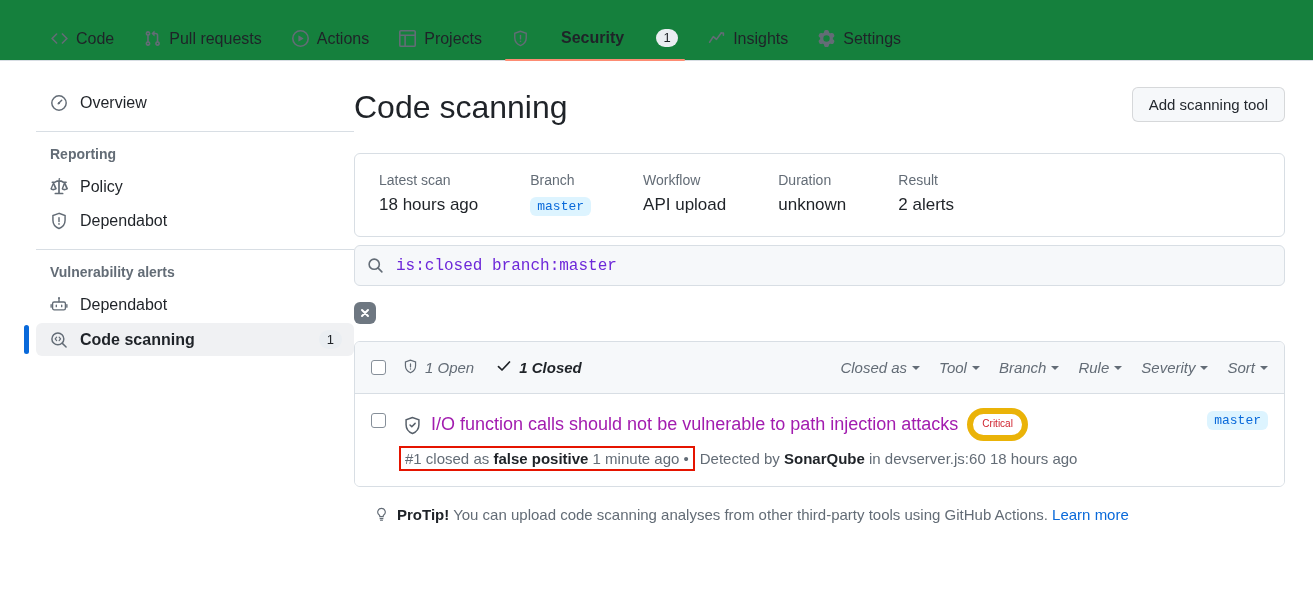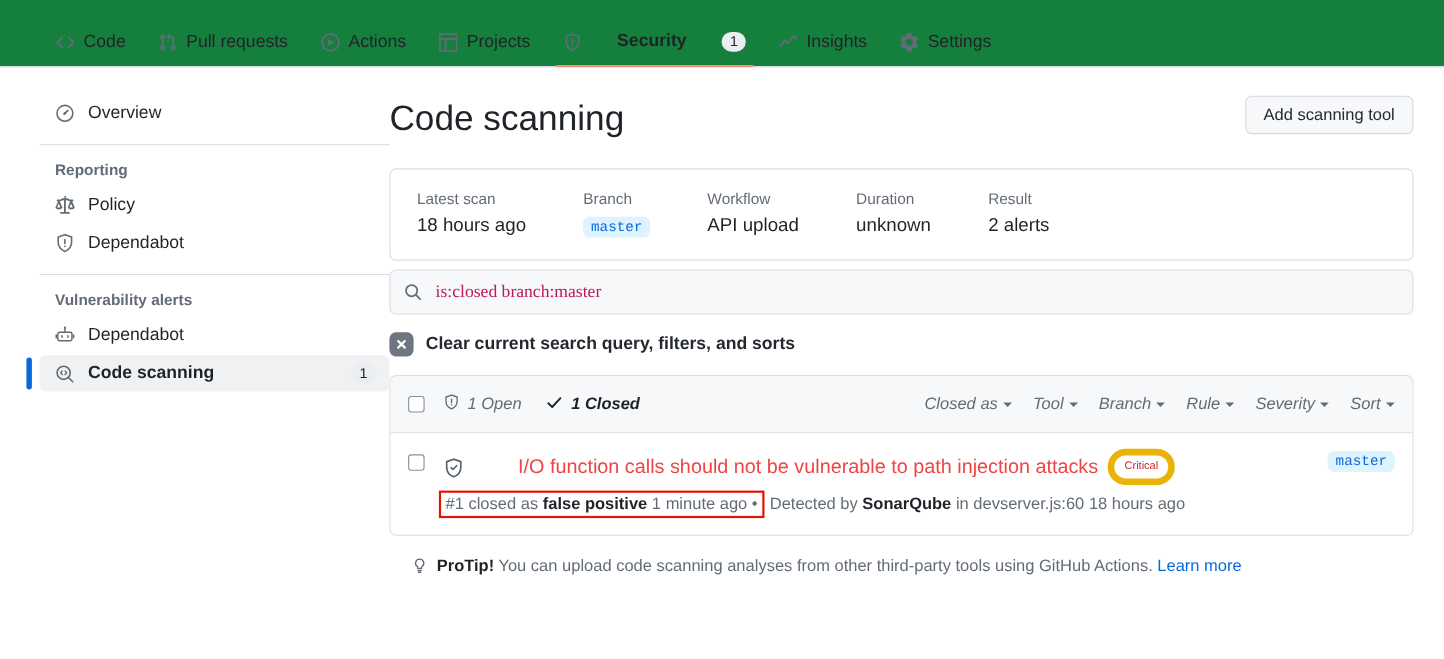--- a/index.html
+++ b/index.html
@@ -161,22 +161,22 @@
     border: 1px solid #d8dee4;
     background: #f6f8fa;
     border-radius: 6px;
     padding: 8px 12px;
     height: 41px;
     margin-bottom: 16px;
   }
   .search-box .s-ic { color: #636c76; display: flex; }
   .search-val {
     border: 0; outline: 0; background: transparent;
-    font-size: 16px; color: #be185d;
-    font-family: Liberation Serif, serif;
+    font-size: 16px; color: #6d28d9;
+    font-family: Liberation Mono, monospace;
     width: 100%;
   }
 
   .clear-row {
     display: flex;
     align-items: center;
     gap: 11px;
     margin-bottom: 17px;
     cursor: pointer;
   }
@@ -233,24 +233,23 @@
     display: flex;
     align-items: flex-start;
     padding: 14px 16px 15px 16px;
     background: #fff;
   }
   .alert-main { margin-left: 17px; flex: 1; min-width: 0; }
   .alert-top { display: flex; align-items: center; gap: 9px; }
   .alert-shield { color: #57606a; display: flex; align-items: center; margin-top: 1px; }
   .alert-title {
     font-size: 18px;
-    color: #ef4444;
+    color: #a21caf;
     font-weight: 400;
     cursor: pointer;
-    margin-left: 40px;
   }
   .sev-badge {
     border: 6px solid #eab308;
     color: #cf222e;
     border-radius: 2em;
     font-size: 10px;
     padding: 1px 9px 2px 9px;
     line-height: 18px;
     white-space: nowrap;
   }
@@ -471,21 +470,20 @@
       </span>
       <input class="search-val" value="is:closed branch:master" style="">
     </div>
 
     <div class="clear-row">
       <span class="clear-x">
         <svg width="12" height="12" viewBox="0 0 12 12" fill="none" stroke="currentColor" stroke-width="2" stroke-linecap="round">
             <path d="M3 3l6 6M9 3l-6 6"></path>
           </svg>
       </span>
-      <span class="clear-label">Clear current search query, filters, and sorts</span>
     </div>
 
     <div class="alerts-box">
 
       <div class="alerts-head">
         <span class="chk"></span>
         <div class="state-group">
           <span class="state-item inactive">
             <span class="st-ic">
               <svg width="15" height="15" viewBox="0 0 16 16" fill="none" stroke="currentColor" stroke-width="1.3">

